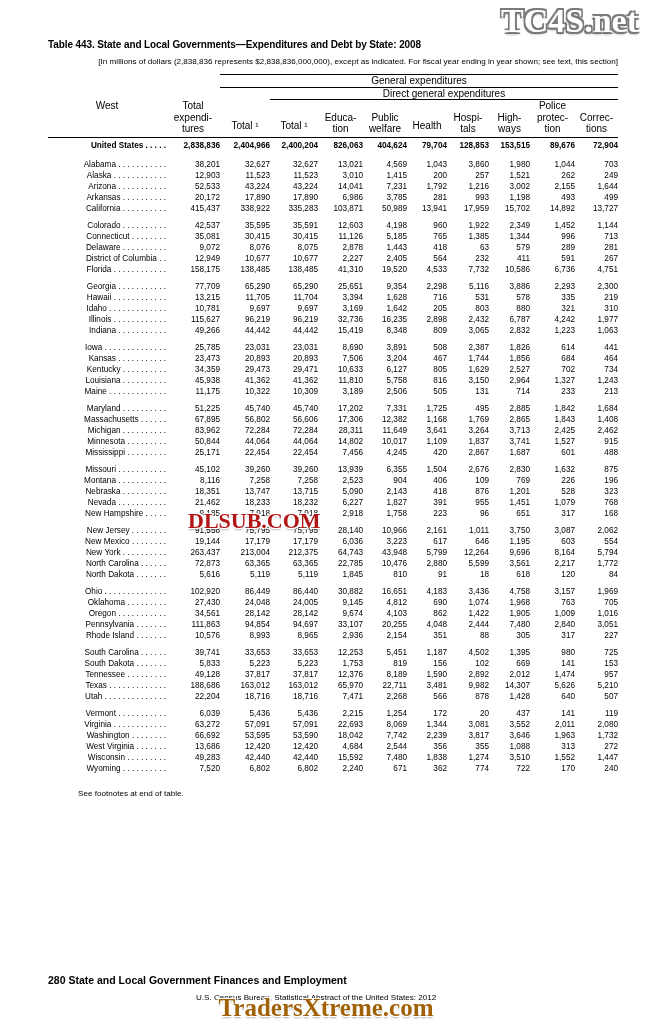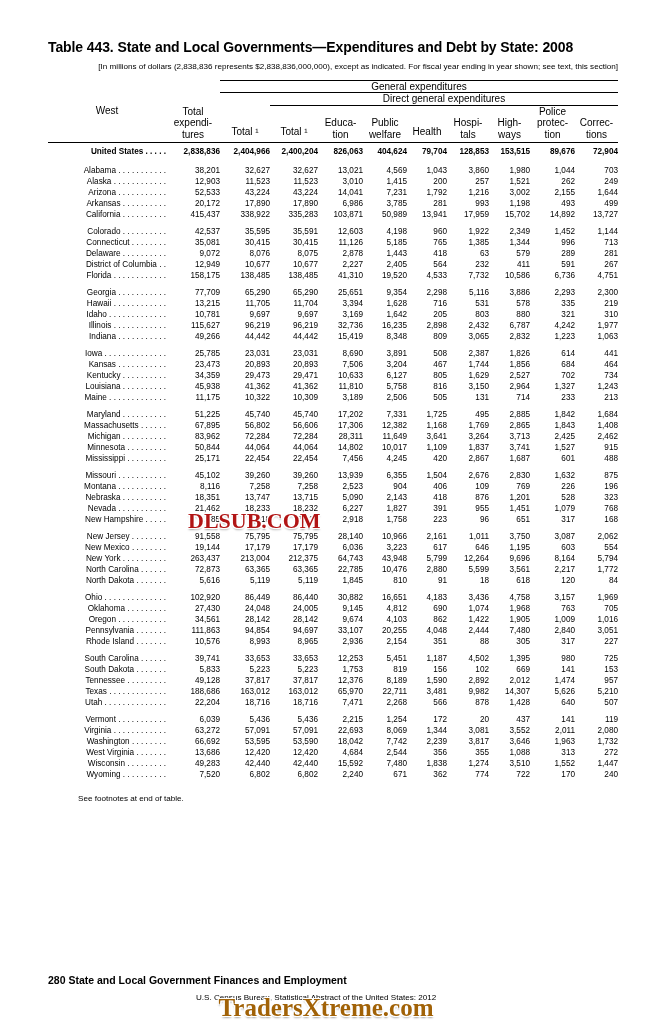--- a/index.html
+++ b/index.html
@@ -21,21 +21,21 @@
     width: 652px;
     height: 1024px;
   }
   .content {
     position: absolute;
     left: 48px;
     top: 38px;
     width: 570px;
   }
   .doc-title {
-    font-size: 14px;
+    font-size: 10px;
     font-weight: bold;
     line-height: 1.35;
     margin: 0 0 5px 0;
     letter-spacing: -0.1px;
   }
   .doc-subtitle {
     font-size: 8.1px;
     line-height: 1.32;
     margin: 0 0 7px 0;
     color: #000;
@@ -915,16 +915,17 @@
           </tr>
         </tbody>
     </table>
 
     <div class="footnote">See footnotes at end of table.</div>
   </div>
 
   <div class="page-footer">280  State and Local Government Finances and Employment</div>
   <div class="source-line">U.S. Census Bureau, Statistical Abstract of the United States: 2012</div>
 
+  <div class="wm wm-tc4s">TC4S.net</div>
   <div class="wm wm-dlsub">DLSUB.COM</div>
   <div class="wm wm-traders">TradersXtreme.com</div>
 
 </div>
 
 </body></html>

